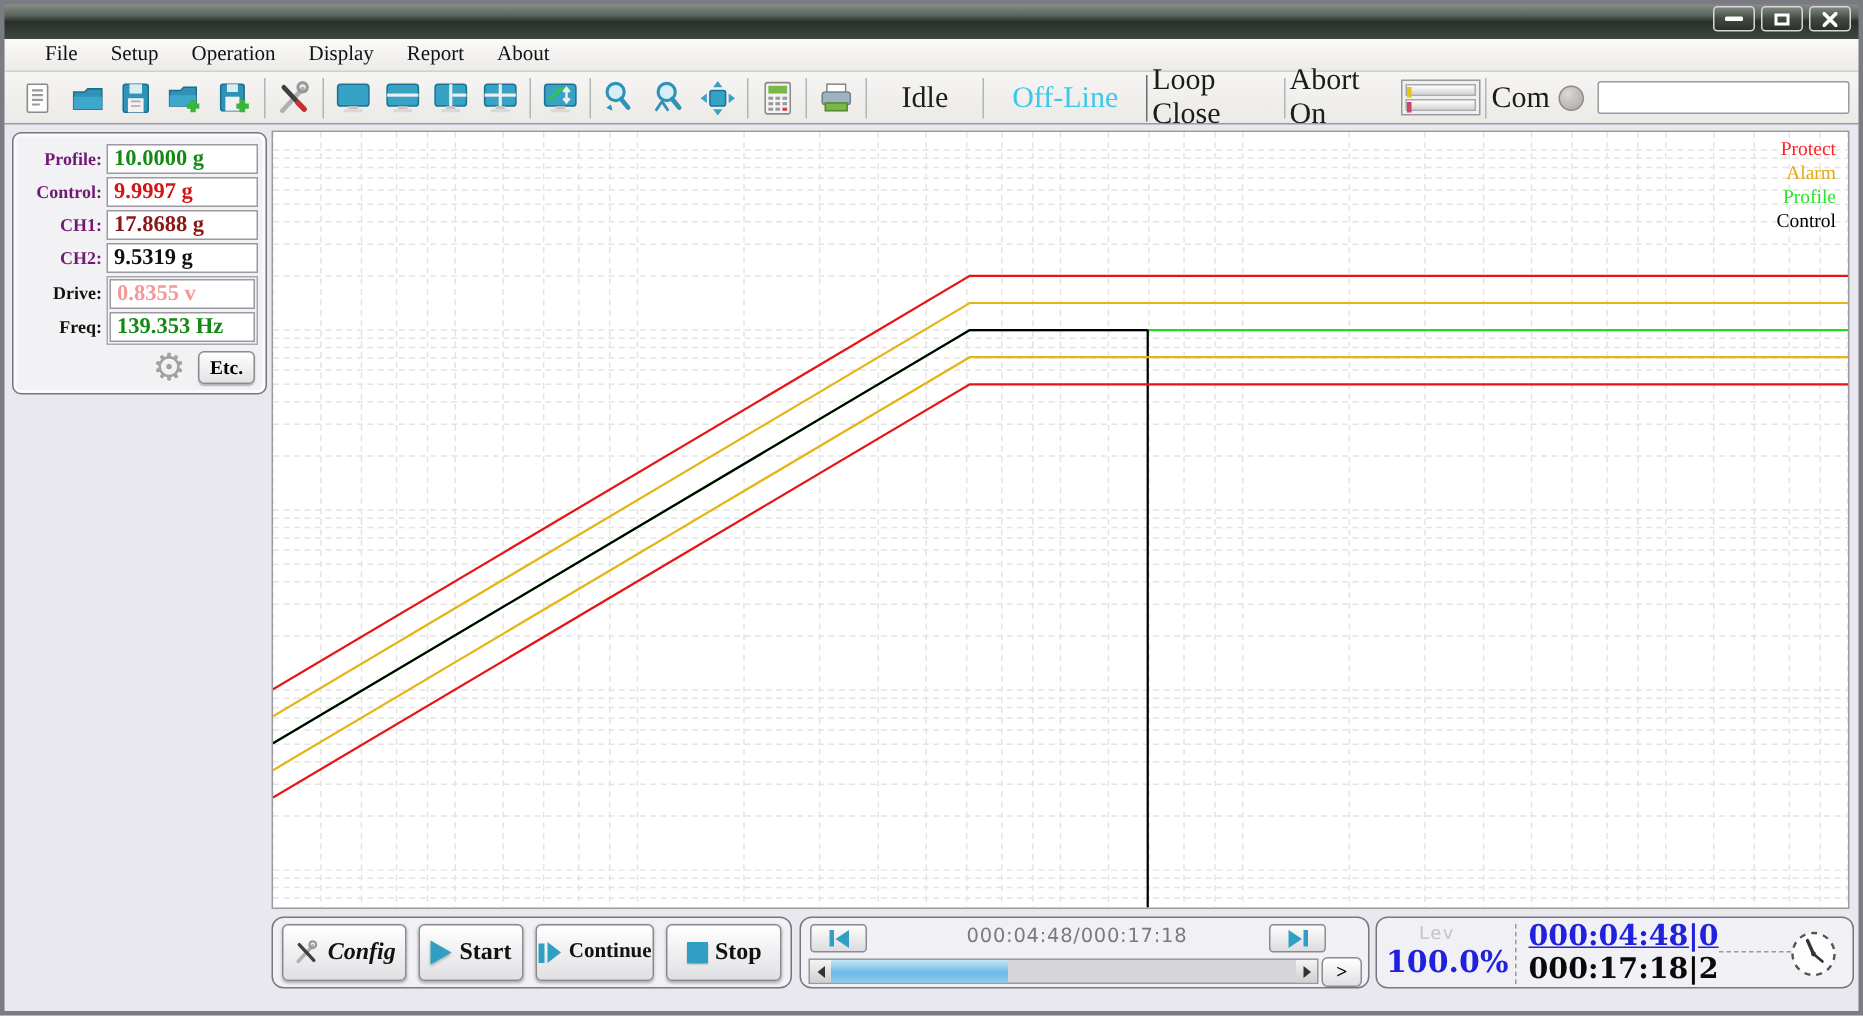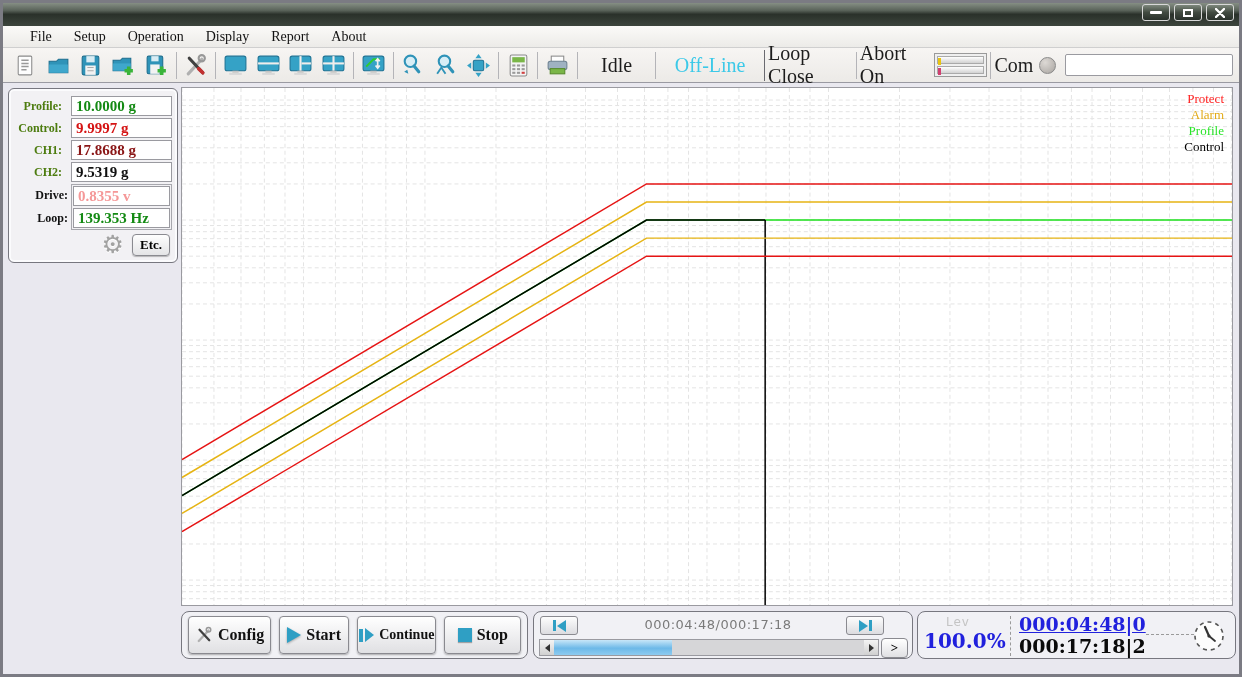--- a/index.html
+++ b/index.html
@@ -50,21 +50,21 @@
     background:radial-gradient(circle at 35% 30%, #ddd9d5, #a8a4a0); }
   .com-field { width:168px; height:22px; border:1px solid #9a9aa0; border-radius:2px;
     background:#fff; margin-left:8px; font-size:13px; padding:0 4px;
     font-family:"Liberation Sans", sans-serif; }
 
   
   .panel { position:absolute; left:8px; top:88px; width:170px; height:175px;
     border:1px solid #77777f; border-radius:6px; background:#f2f1f4;
     box-shadow:inset 0 0 0 2px #fbfbfd; padding:6px 5px 0 4px; }
   .prow { display:flex; align-items:center; height:22px; margin-bottom:0px; }
-  .plabel { width:58px; text-align:right; padding-right:9px; font-weight:bold; font-size:12px; color:#4d7c0f; }
+  .plabel { width:58px; text-align:right; padding-right:3px; font-weight:bold; font-size:12px; color:#701a75; }
   .vbox { flex:1; height:20px; border:1px solid #9a9aa0; background:#fff;
     font-weight:bold; font-size:15px; padding:0 0 0 4px; line-height:18px; white-space:nowrap; }
   .aux { display:flex; margin-top:1px; }
   .aux-labels { width:58px; }
   .aux-labels div { height:23px; text-align:right; padding-right:3px; font-weight:bold; font-size:12px; line-height:23px; color:#111; }
   .aux-values { flex:1; border:1px solid #a8a8ae; padding:1px; display:flex; flex-direction:column; gap:2px; }
   .aux-values .vbox { flex:none; height:20px; }
   .etc-row { display:flex; align-items:center; justify-content:flex-end; gap:8px; margin-top:3px; padding-right:2px; }
   .gear { font-family:"DejaVu Sans", sans-serif; font-size:25px; color:#a2a2a2; line-height:24px;
     text-shadow:0 1px 0 #fff; }
@@ -79,21 +79,21 @@
   .legend { position:absolute; top:3px; right:8px; text-align:right; line-height:16px; font-size:13px; z-index:5; }
 
   
   .group { position:absolute; top:611px; height:48px; border:1px solid #77777f;
     border-radius:8px; background:#f1f1f5; }
   .g1 { left:181px; width:347px; display:flex; align-items:center; gap:8px; padding:0 6px; }
   .cbtn { height:38px; border:1px solid #8a8a90; border-radius:4px;
     background:linear-gradient(#ffffff,#e0e0e3); display:flex; align-items:center;
     justify-content:center; gap:5px; font-weight:bold; font-size:16px; color:#111;
     box-shadow:0 1px 2px rgba(0,0,0,.3); }
-  .cbtn.config { width:86px; } .cbtn.start { width:72px; }
+  .cbtn.config { width:86px;font-style:italic; } .cbtn.start { width:72px; }
   .cbtn.continue { width:82px; font-size:14px; } .cbtn.stop { width:79px; }
   .tri { width:0; height:0; border-left:14px solid #2f9fc4; border-top:8px solid transparent; border-bottom:8px solid transparent; filter:drop-shadow(0 1px 1px rgba(0,0,0,.3)); }
   .sq { width:14px; height:14px; background:#2f9fc4; box-shadow:0 1px 1px rgba(0,0,0,.3); }
   .cont-ico { display:flex; align-items:center; gap:2px; }
   .cont-ico .b { width:4px; height:13px; background:#2f9fc4; }
   .cont-ico .c { width:0; height:0; border-left:9px solid #2f9fc4; border-top:7px solid transparent; border-bottom:7px solid transparent; }
 
   .g2 { left:533px; width:380px; }
   .skipbtn { position:absolute; top:4px; width:38px; height:19px; border:1px solid #8a8a90;
     border-radius:3px; background:linear-gradient(#fdfdfd,#dcdce0);
@@ -334,21 +334,21 @@
     <div class="plabel">CH1:</div>
     <div class="vbox" style="color: rgb(138, 22, 22);">17.8688 g</div>
   </div>
   <div class="prow">
     <div class="plabel">CH2:</div>
     <div class="vbox" style="color: rgb(16, 16, 16);">9.5319 g</div>
   </div>
   <div class="aux">
     <div class="aux-labels">
       <div>Drive:</div>
-      <div>Loop:</div>
+      <div>Freq:</div>
     </div>
     <div class="aux-values">
       <div class="vbox" style="color: rgb(245, 152, 152);">0.8355 v</div>
       <div class="vbox" style="color: rgb(20, 138, 20);">139.353 Hz</div>
     </div>
   </div>
   <div class="etc-row">
     <span class="gear">⚙</span>
     <div class="etc-btn">Etc.</div>
   </div>

